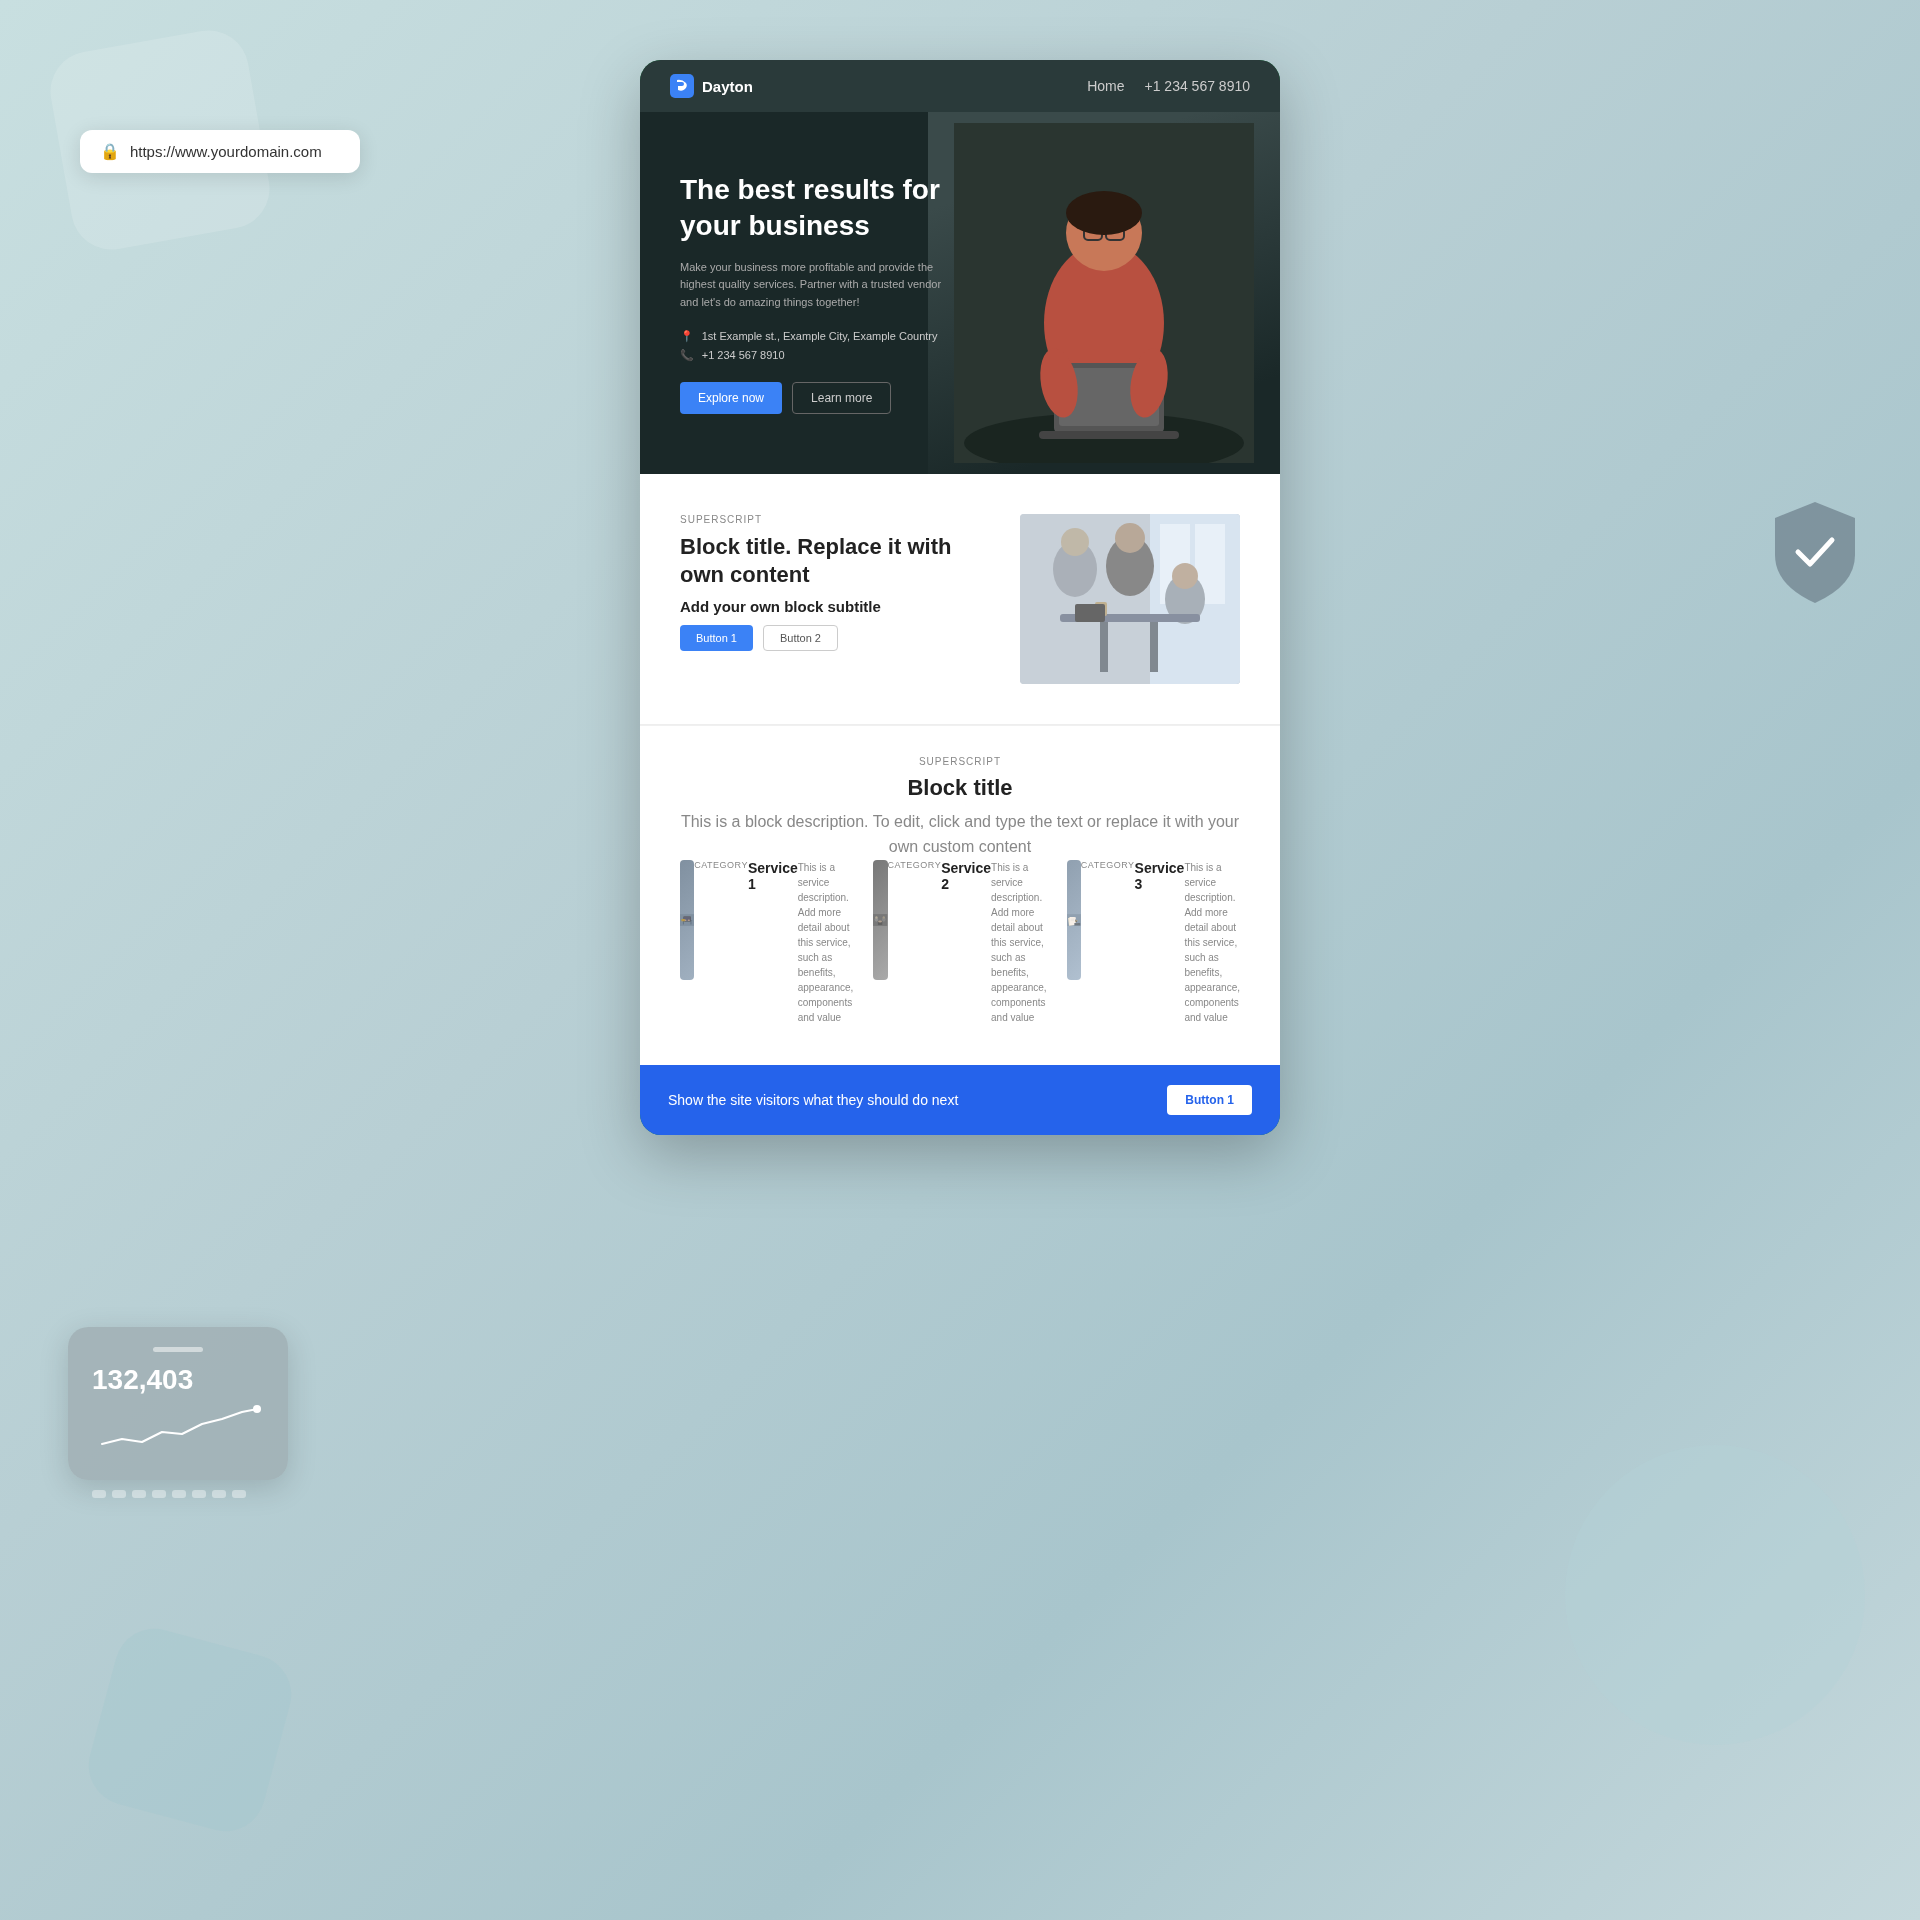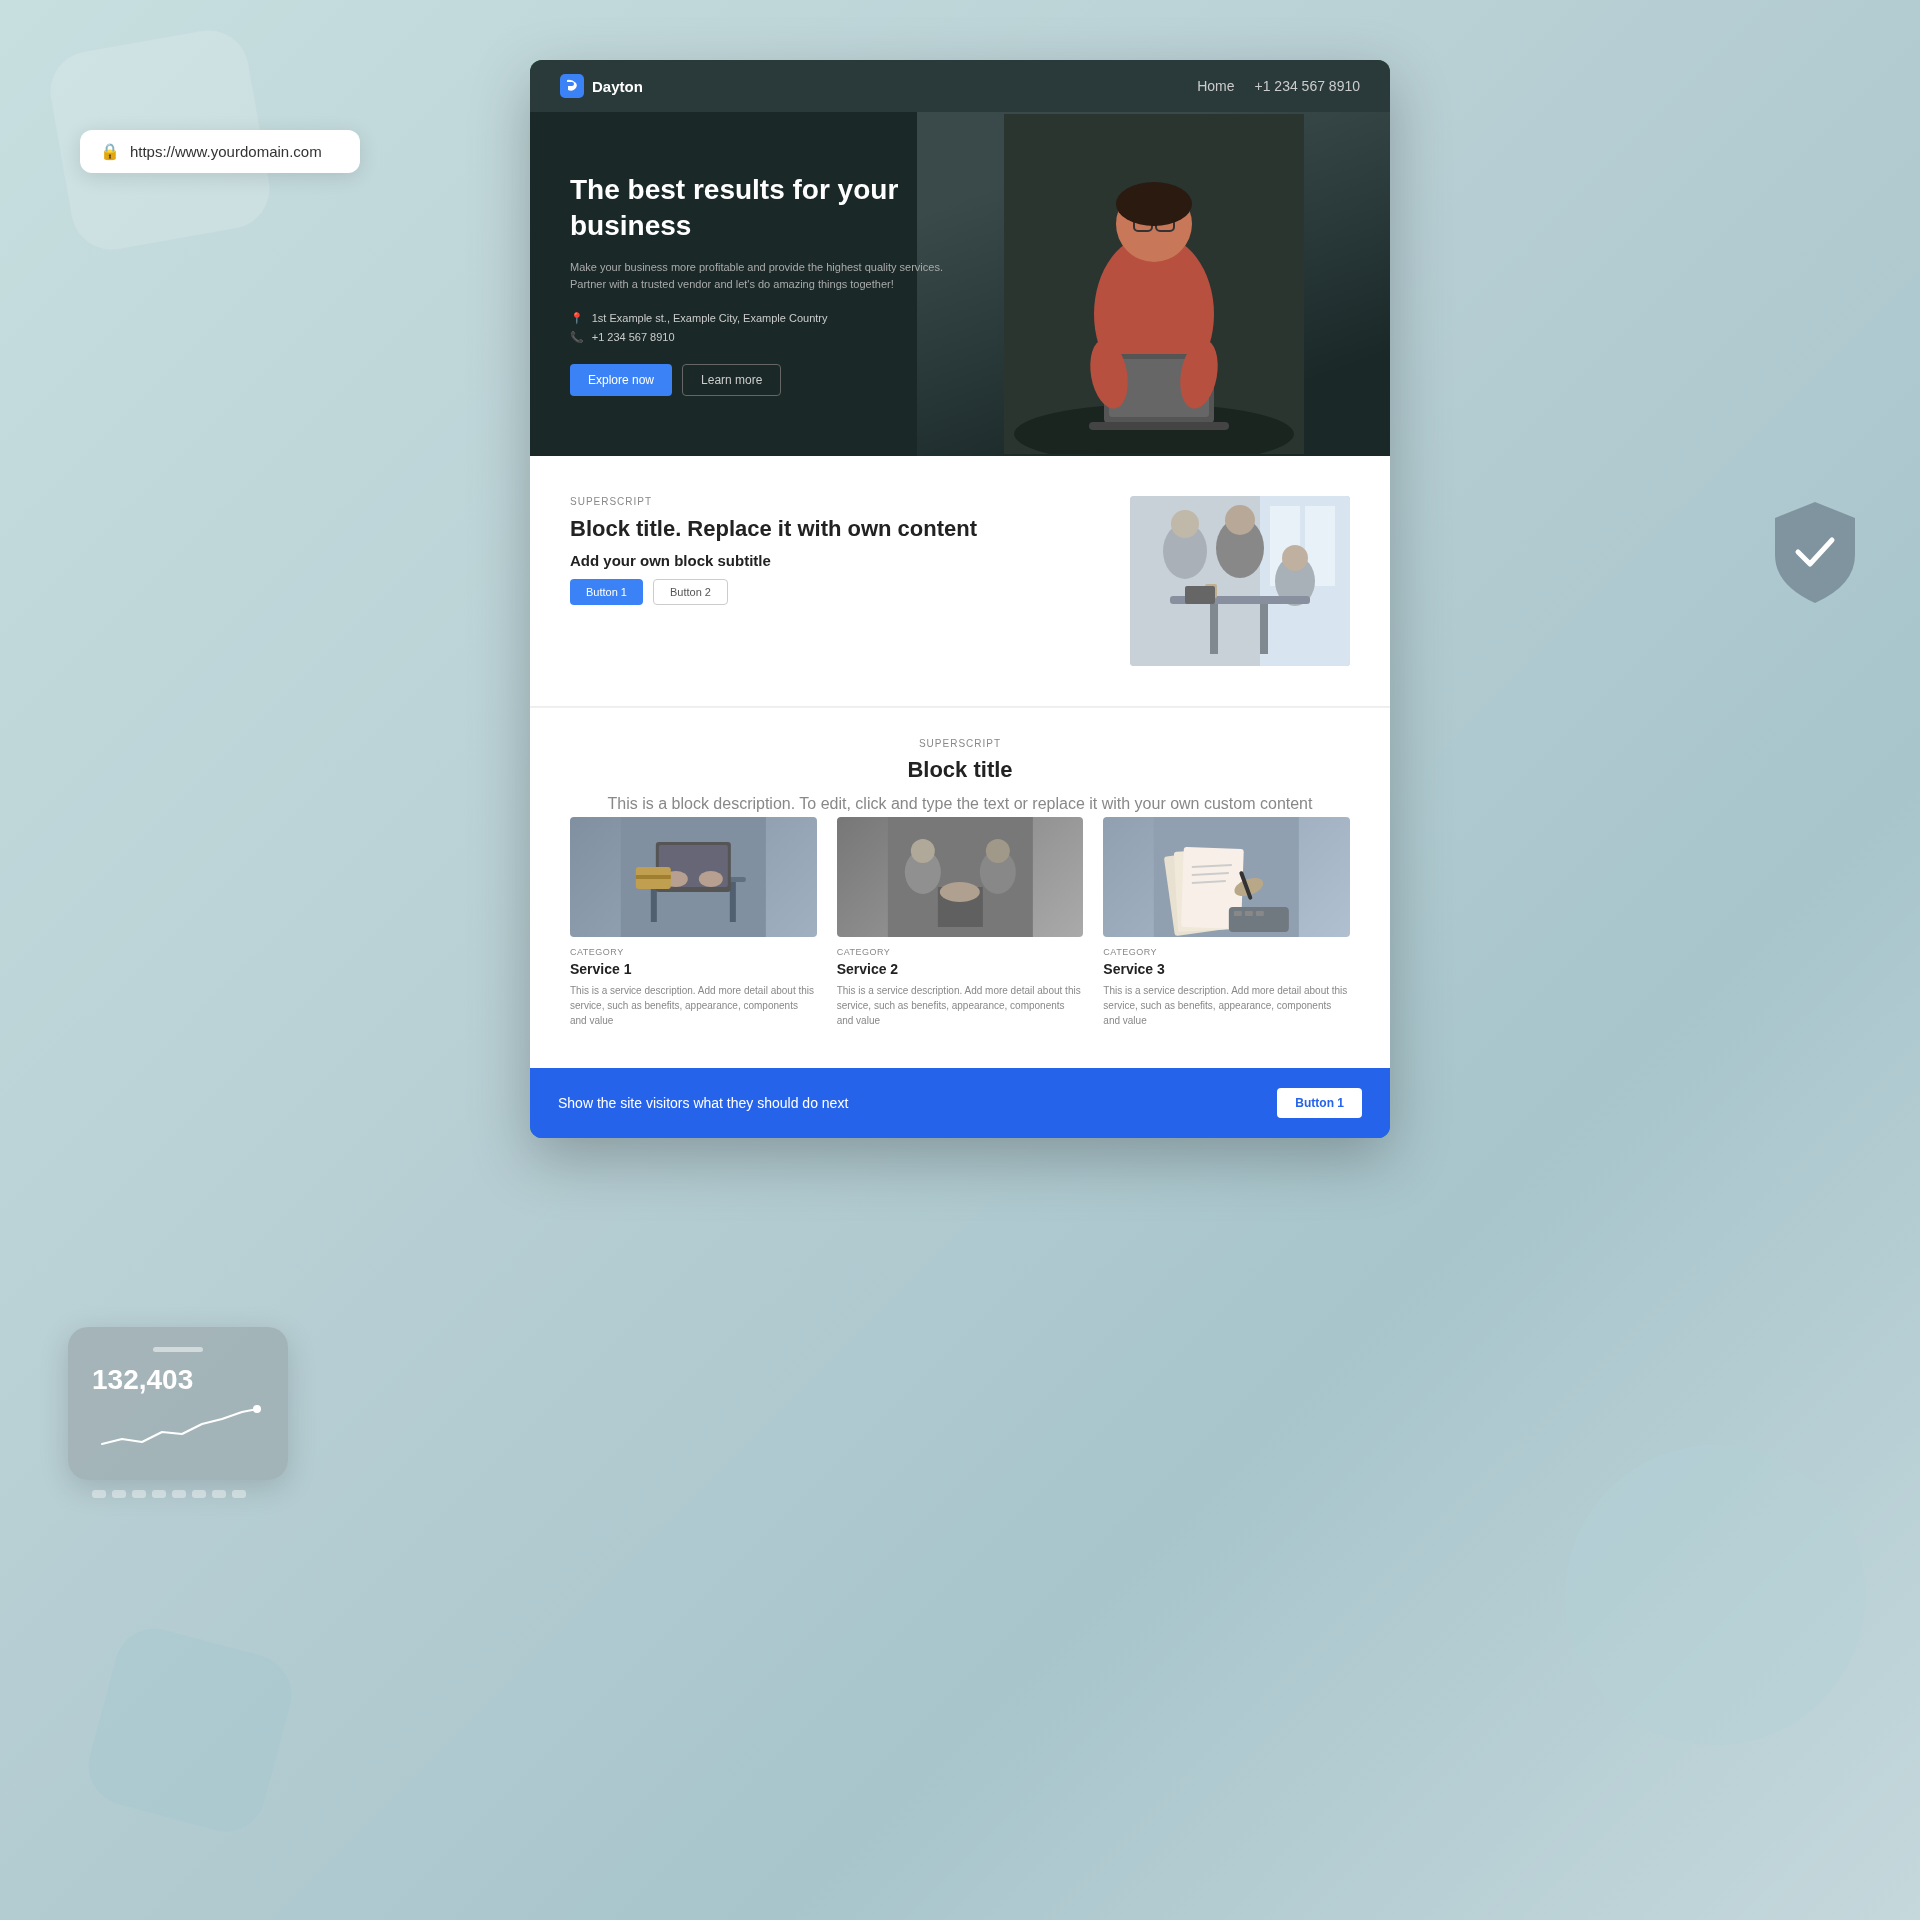--- a/index.html
+++ b/index.html
@@ -118,22 +118,22 @@
     
     .shield-widget {
       position: absolute;
       top: 500px;
       right: 60px;
       z-index: 10;
     }
 
     
     .browser-window {
-      width: 860px;
-      border-radius: 12px;
+      width: 640px;
+      border-radius: 21px;
       overflow: hidden;
       box-shadow: 0 20px 60px rgba(0,0,0,0.25);
       background: #15803d;
       position: relative;
       z-index: 5;
     }
 
     
     .site-nav {
       background: #2a3a3a;
@@ -353,21 +353,21 @@
       line-height: 1.6;
     }
     .services-grid {
       display: grid;
       grid-template-columns: repeat(3, 1fr);
       gap: 20px;
       text-align: left;
     }
     .service-card {
       display: flex;
-      flex-direction: column;
+      flex-direction: row;
     }
     .service-image {
       width: 100%;
       height: 120px;
       border-radius: 4px;
       margin-bottom: 10px;
       overflow: hidden;
     }
     .service-img-1 {
       background: linear-gradient(135deg, #8090a0, #a0b0c0);

